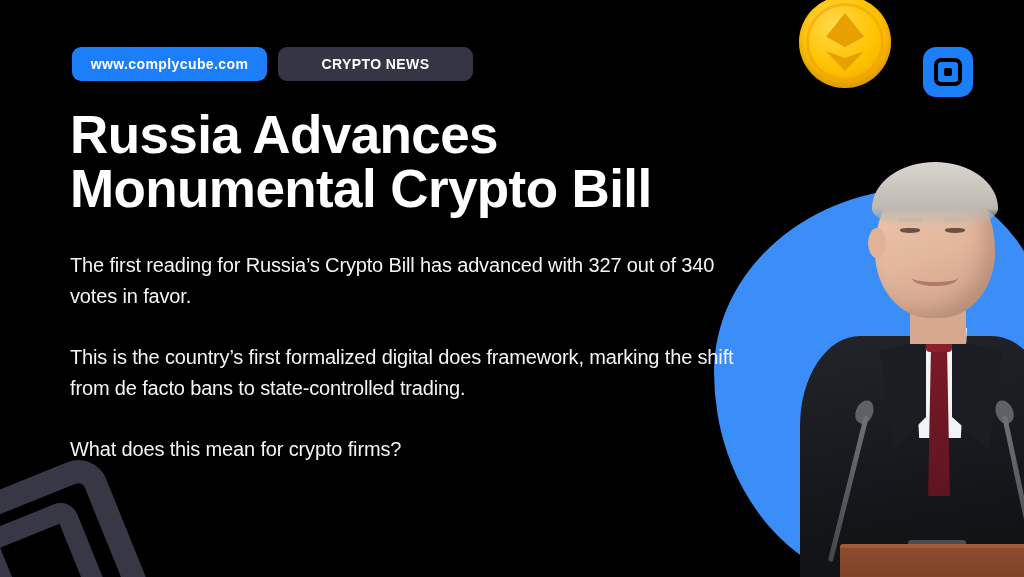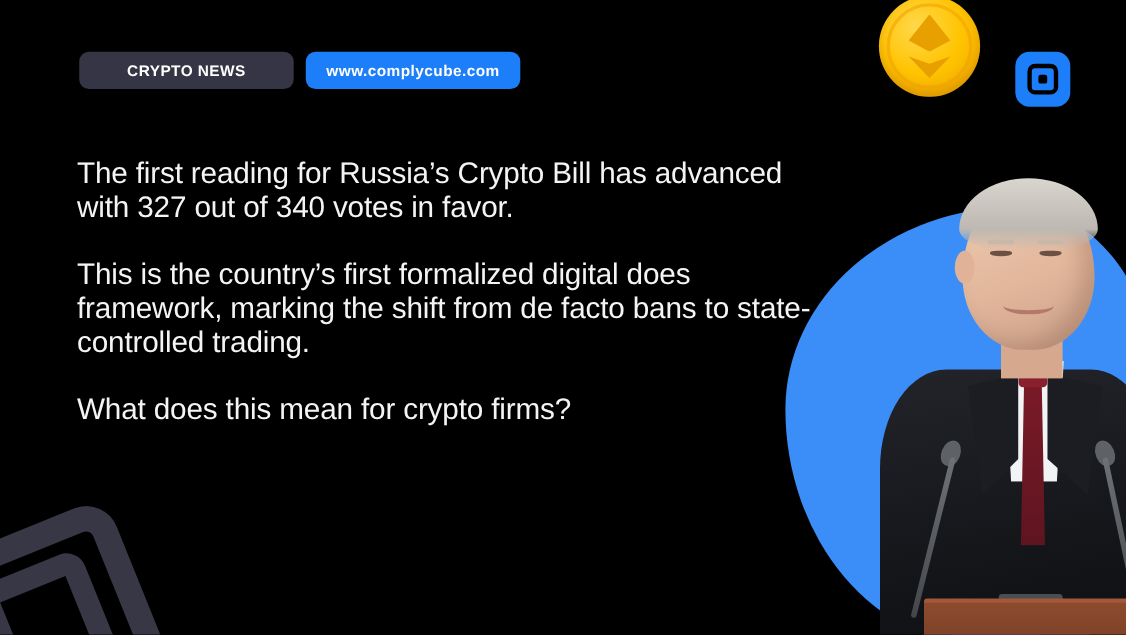--- a/index.html
+++ b/index.html
@@ -334,21 +334,21 @@
     letter-spacing: -0.6px;
   }
   .headline .hl-line { display: block; }
 
   .body-block {
     margin-top: 34px;
   }
   .para {
     margin: 0 0 30px 0;
     color: #f4f4f6;
-    font-size: 27px;
+    font-size: 20px;
     line-height: 31px;
     font-weight: normal;
     letter-spacing: -0.15px;
   }
   .para:last-child { margin-bottom: 0; }
 </style>
 </head>
 <body>
 
 <div class="card">
@@ -401,29 +401,33 @@
       <div class="eth-bot"></div>
     </div>
   </div>
 
   <div class="cube-logo">
     <div class="ring"></div>
     <div class="dot"></div>
   </div>
 
   <div class="badges">
+    <div class="badge blue">
+      <span>www.complycube.com</span>
+    </div>
     <div class="badge dark">
       <span>CRYPTO NEWS</span>
     </div>
-    <div class="badge blue">
-      <span>www.complycube.com</span>
-    </div>
   </div>
 
   <div class="content">
+    <h1 class="headline">
+      <span class="hl-line">Russia Advances</span>
+      <span class="hl-line">Monumental Crypto Bill</span>
+    </h1>
     <div class="body-block">
       <p class="para">The first reading for Russia’s Crypto Bill has advanced with 327 out of 340 votes in favor.</p>
       <p class="para">This is the country’s first formalized digital does framework, marking the shift from de facto bans to state-controlled trading.</p>
       <p class="para">What does this mean for crypto firms?</p>
     </div>
   </div>
 
 </div>
 
 </body></html>

